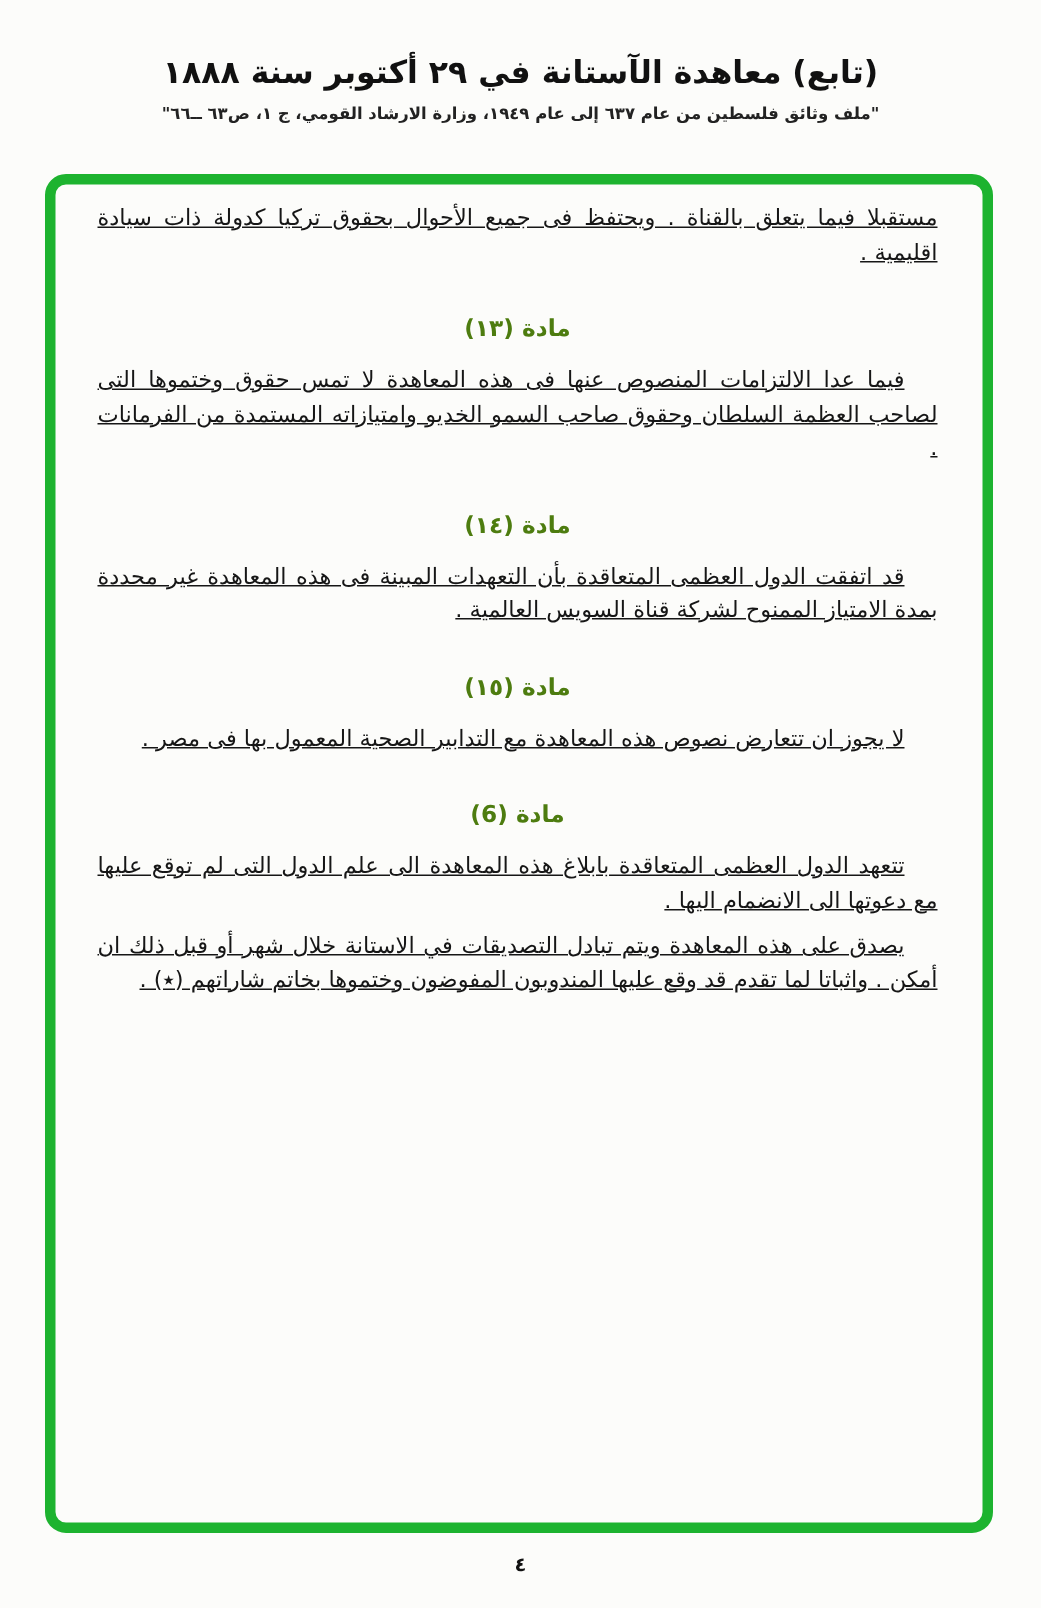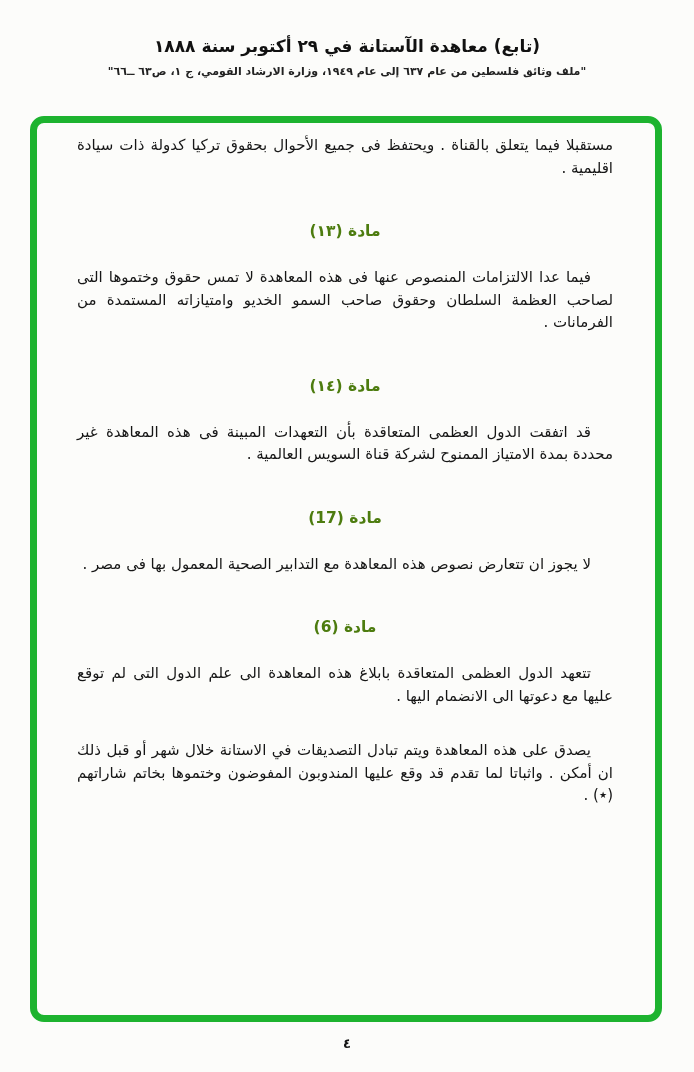--- a/index.html
+++ b/index.html
@@ -18,21 +18,21 @@
   }
   .doc-header {
     position: absolute;
     top: 36px;
     left: 0;
     width: 694px;
     text-align: center;
     direction: rtl;
   }
   .doc-title {
-    font-size: 17px;
+    font-size: 21px;
     font-weight: bold;
     letter-spacing: 0.2px;
     margin-bottom: 9px;
     color: #111;
   }
   .doc-source {
     font-size: 11px;
     font-weight: bold;
     color: #222;
   }
@@ -48,22 +48,23 @@
     padding: 9px 26px 18px 24px;
     direction: rtl;
     display: flex;
     flex-direction: column;
     background: transparent;
   }
   .para {
     font-size: 15px;
     line-height: 22.5px;
     text-align: justify;
-    margin: 16px;
+    margin: 4px;
     color: #161616;
+    text-decoration: underline;
   }
   .para.first-indent {
     text-indent: 22px;
   }
   .article-heading {
     font-size: 15.5px;
     font-weight: bold;
     text-align: center;
     margin: 27px 0 10px 0;
     color: #4d7c0f;
@@ -111,21 +112,21 @@
 <div class="highlight-box">
 
   <p class="para intro-para">مستقبلا فيما يتعلق بالقناة . ويحتفظ فى جميع الأحوال بحقوق تركيا كدولة ذات سيادة اقليمية .</p>
 
   <h3 class="article-heading">مادة (١٣)</h3>
   <p class="para first-indent">فيما عدا الالتزامات المنصوص عنها فى هذه المعاهدة لا تمس حقوق وختموها التى لصاحب العظمة السلطان وحقوق صاحب السمو الخديو وامتيازاته المستمدة من الفرمانات .</p>
 
   <h3 class="article-heading">مادة (١٤)</h3>
   <p class="para first-indent">قد اتفقت الدول العظمى المتعاقدة بأن التعهدات المبينة فى هذه المعاهدة غير محددة بمدة الامتياز الممنوح لشركة قناة السويس العالمية .</p>
 
-  <h3 class="article-heading">مادة (17)</h3>
+  <h3 class="article-heading">مادة (١٥)</h3>
   <p class="para first-indent">لا يجوز ان تتعارض نصوص هذه المعاهدة مع التدابير الصحية المعمول بها فى مصر .</p>
 
   <h3 class="article-heading">مادة (6)</h3>
   <p class="para first-indent">تتعهد الدول العظمى المتعاقدة بابلاغ هذه المعاهدة الى علم الدول التى لم توقع عليها مع دعوتها الى الانضمام اليها .</p>
 
   <p class="para first-indent">يصدق على هذه المعاهدة ويتم تبادل التصديقات في الاستانة خلال شهر أو قبل ذلك ان أمكن . واثباتا لما تقدم قد وقع عليها المندوبون المفوضون وختموها بخاتم شاراتهم (٭) .</p>
 
 
 </div>
 

